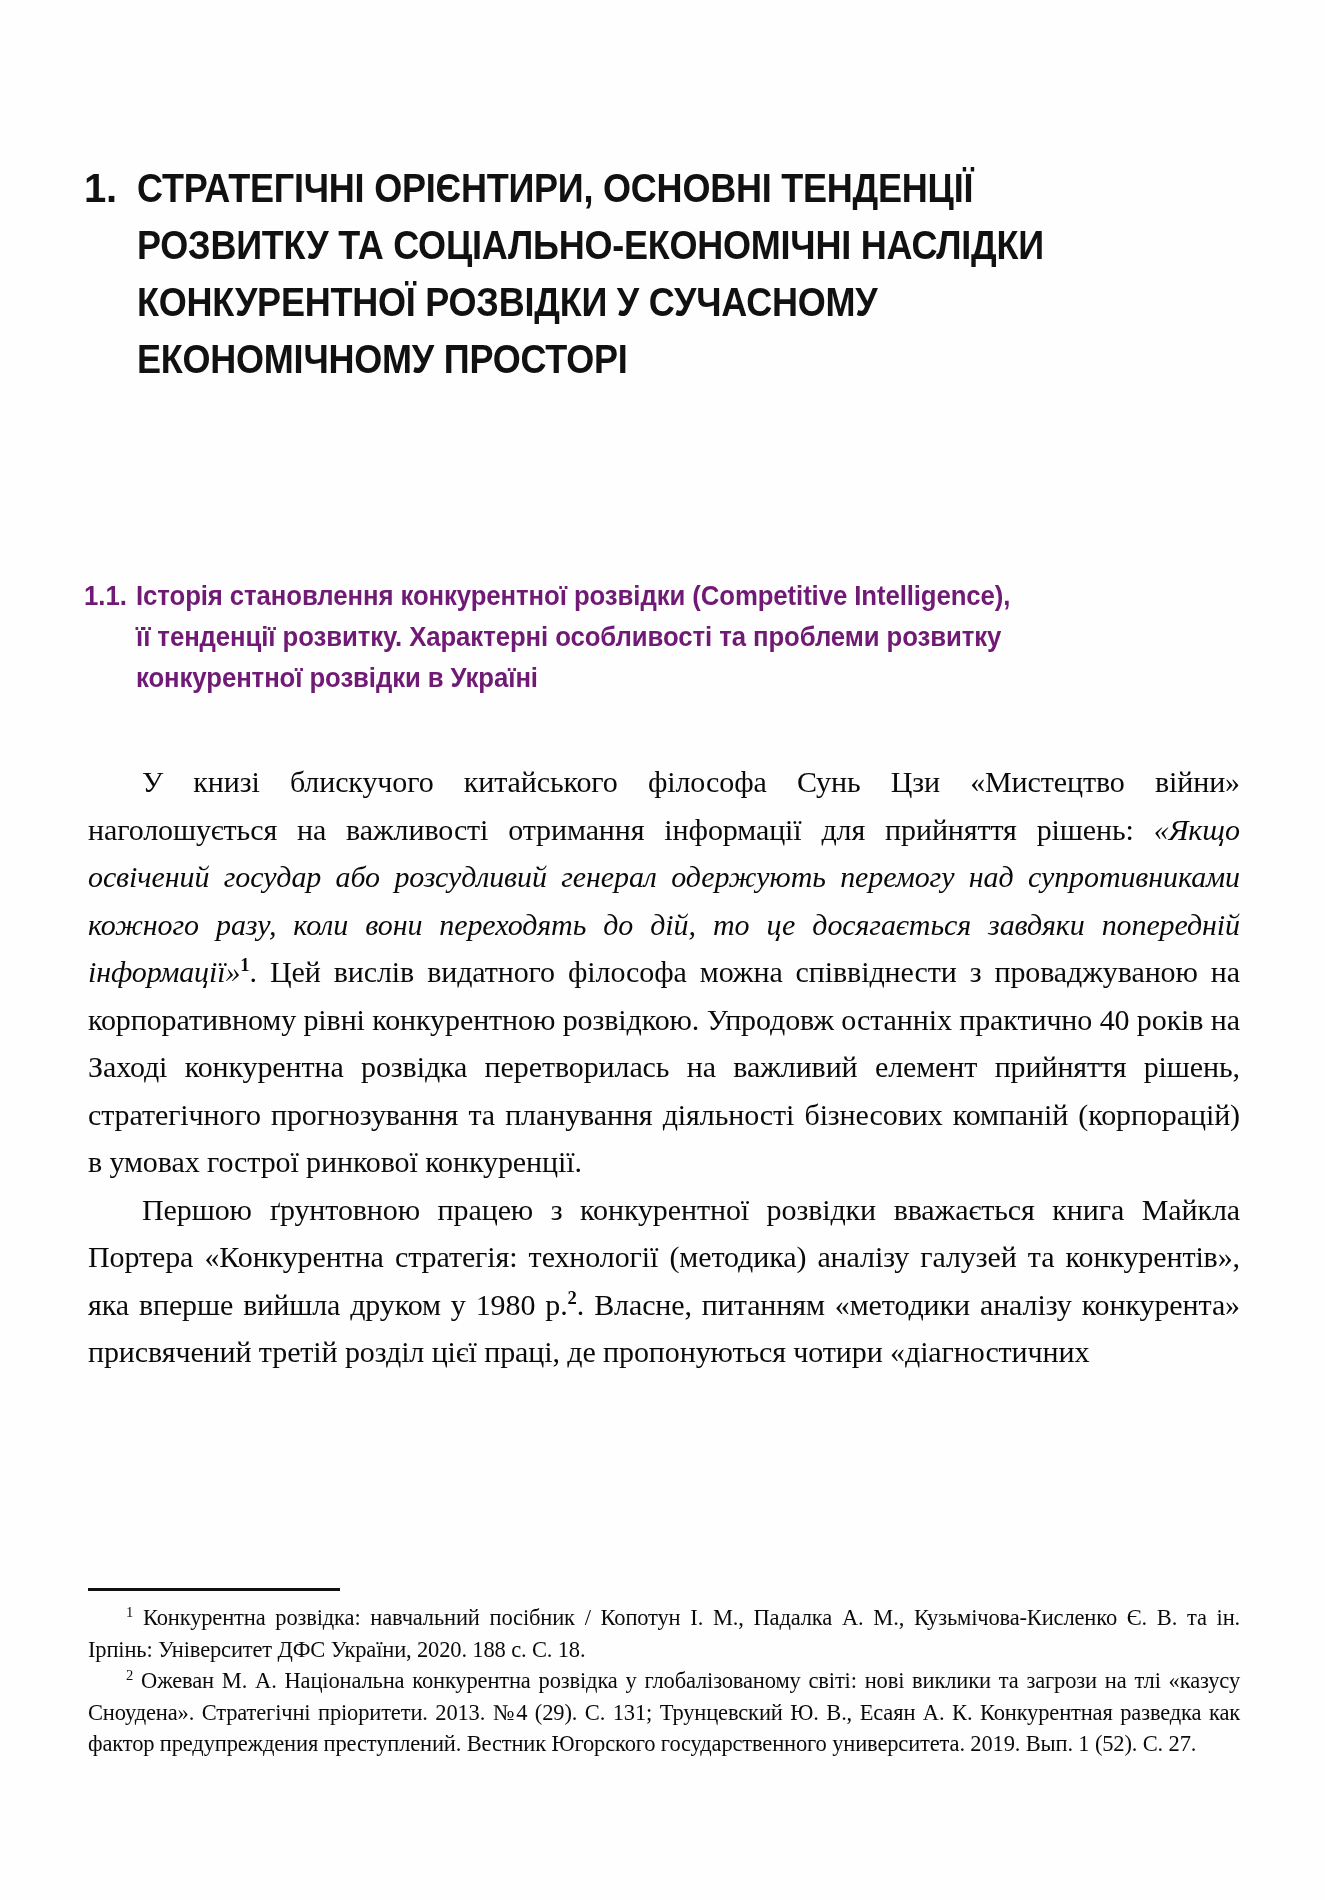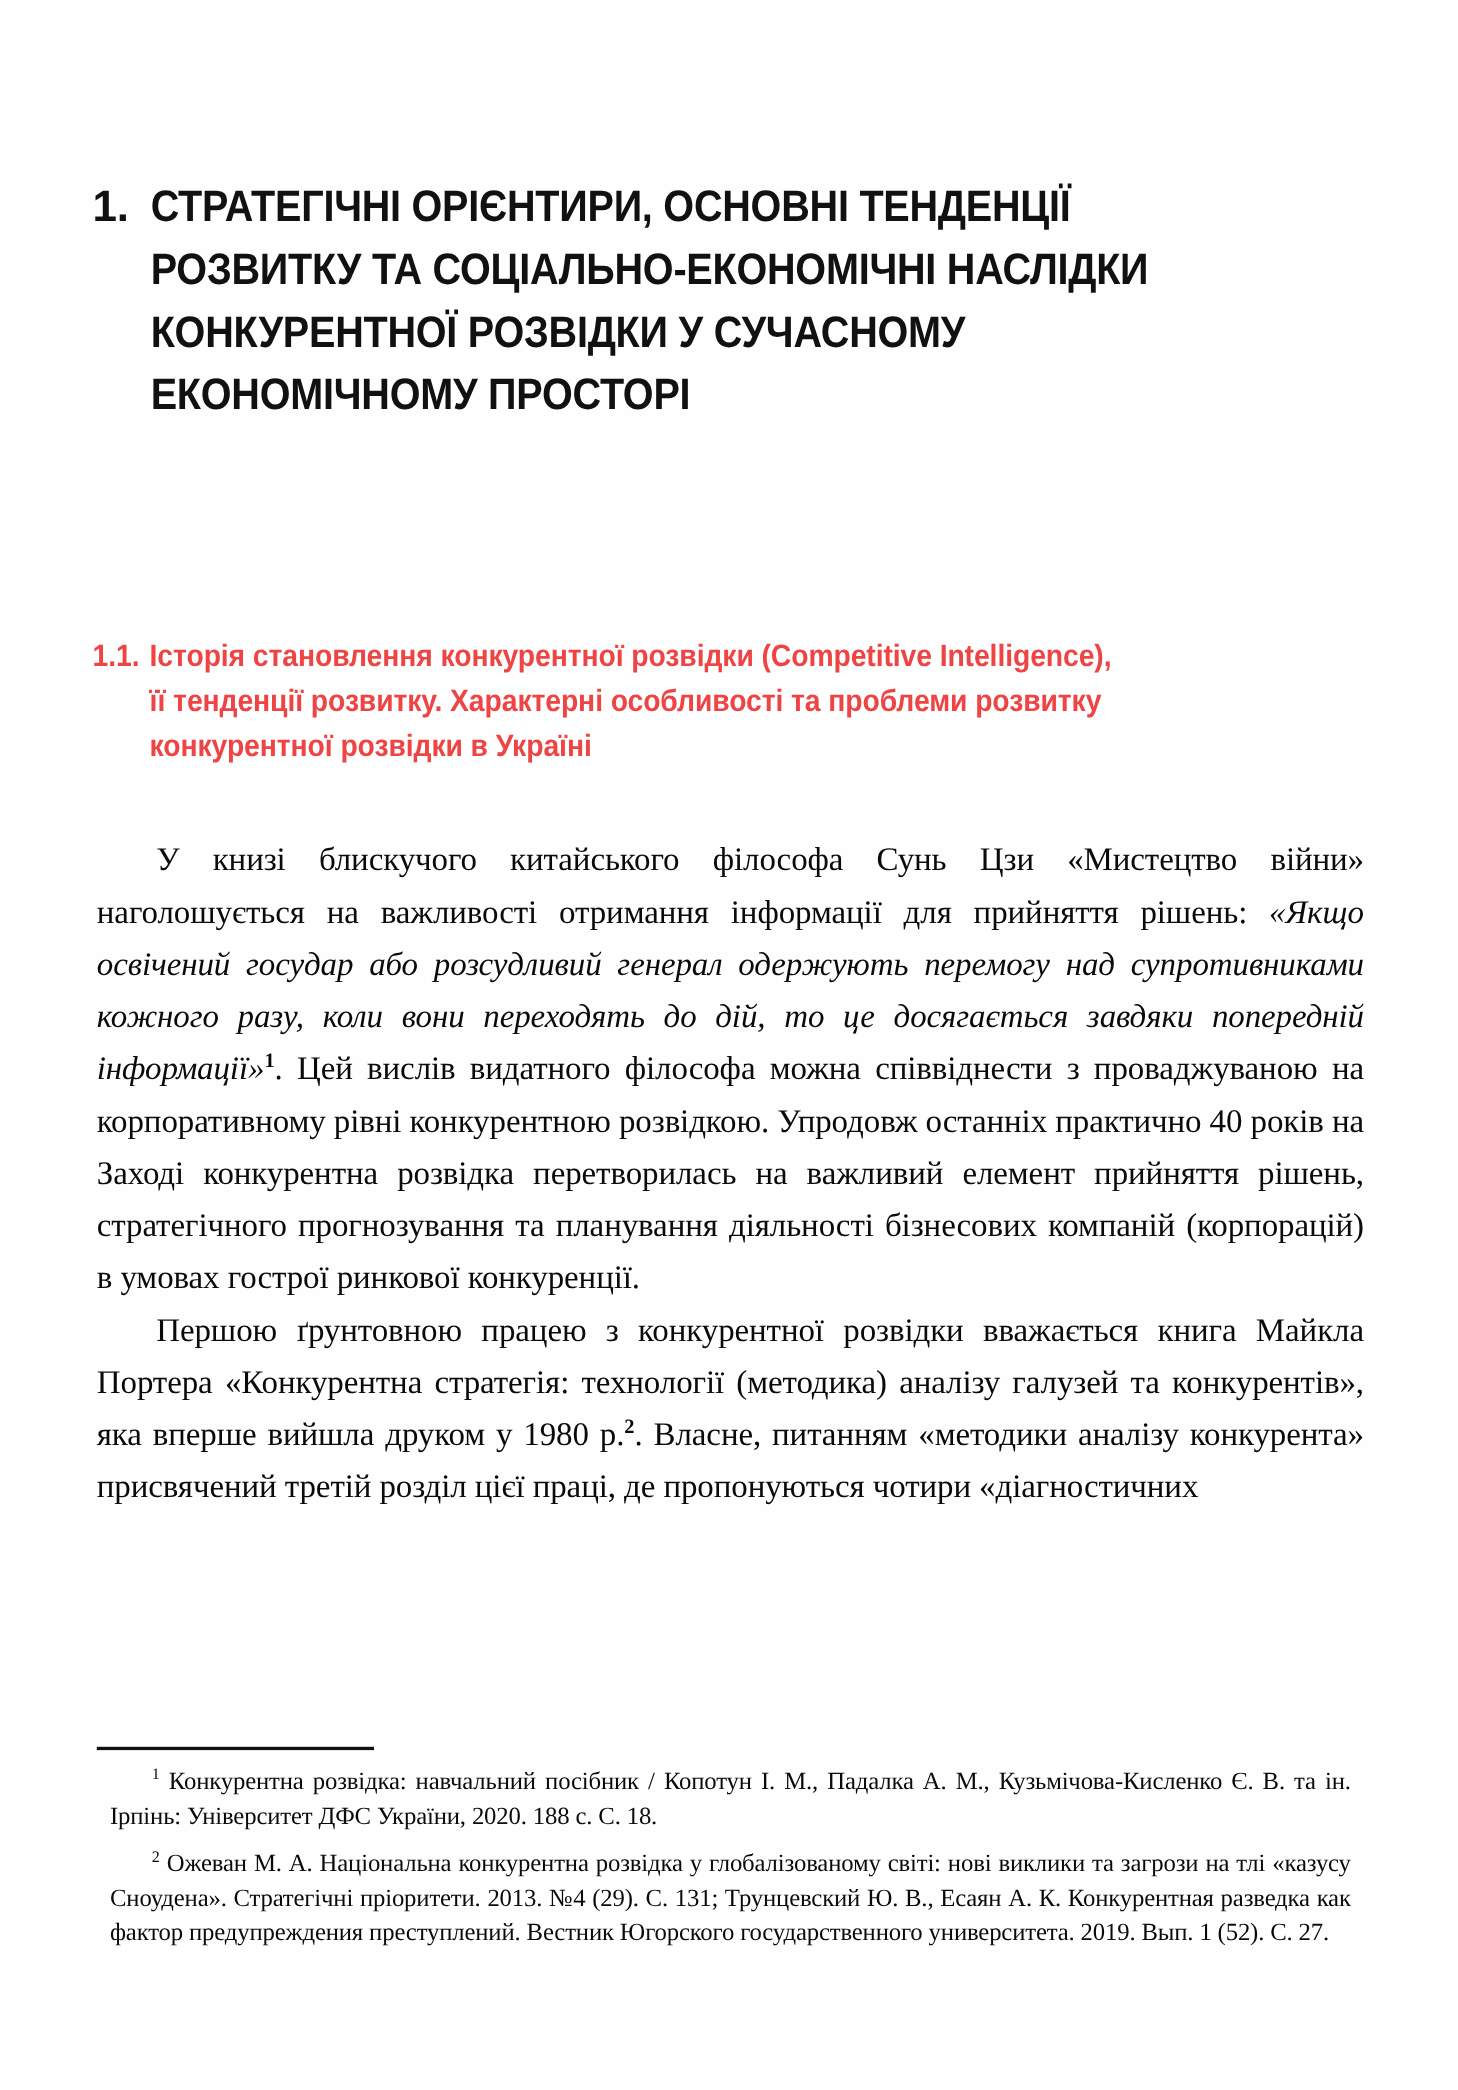--- a/index.html
+++ b/index.html
@@ -56,21 +56,21 @@
     position: absolute;
     left: 84px;
     top: 575px;
     width: 1150px;
     display: flex;
     align-items: flex-start;
     font-family: "Liberation Sans Narrow", "Liberation Sans", "DejaVu Sans", sans-serif;
     font-weight: 700;
     font-size: 28px;
     line-height: 41px;
-    color: #ef4444;
+    color: #701a75;
   }
   .section-num {
     flex: 0 0 auto;
     width: 52px;
     transform: scaleX(0.92);
     transform-origin: left top;
   }
   .section-lines {
     flex: 1 1 auto;
     transform: scaleX(0.92);
@@ -117,21 +117,21 @@
     text-align: justify;
     letter-spacing: -0.15px;
   }
   .fn-rule {
     width: 252px;
     height: 0;
     border-top: 3px solid #111;
     margin-bottom: 11px;
   }
   .footnotes p {
-    margin: 12px;
+    margin: 0;
     text-indent: 38px;
     font-family: Liberation Serif, serif;
   }
   .footnotes p sup {
     font-size: 0.65em;
     vertical-align: super;
     line-height: 0;
   }
 </style>
 </head>

